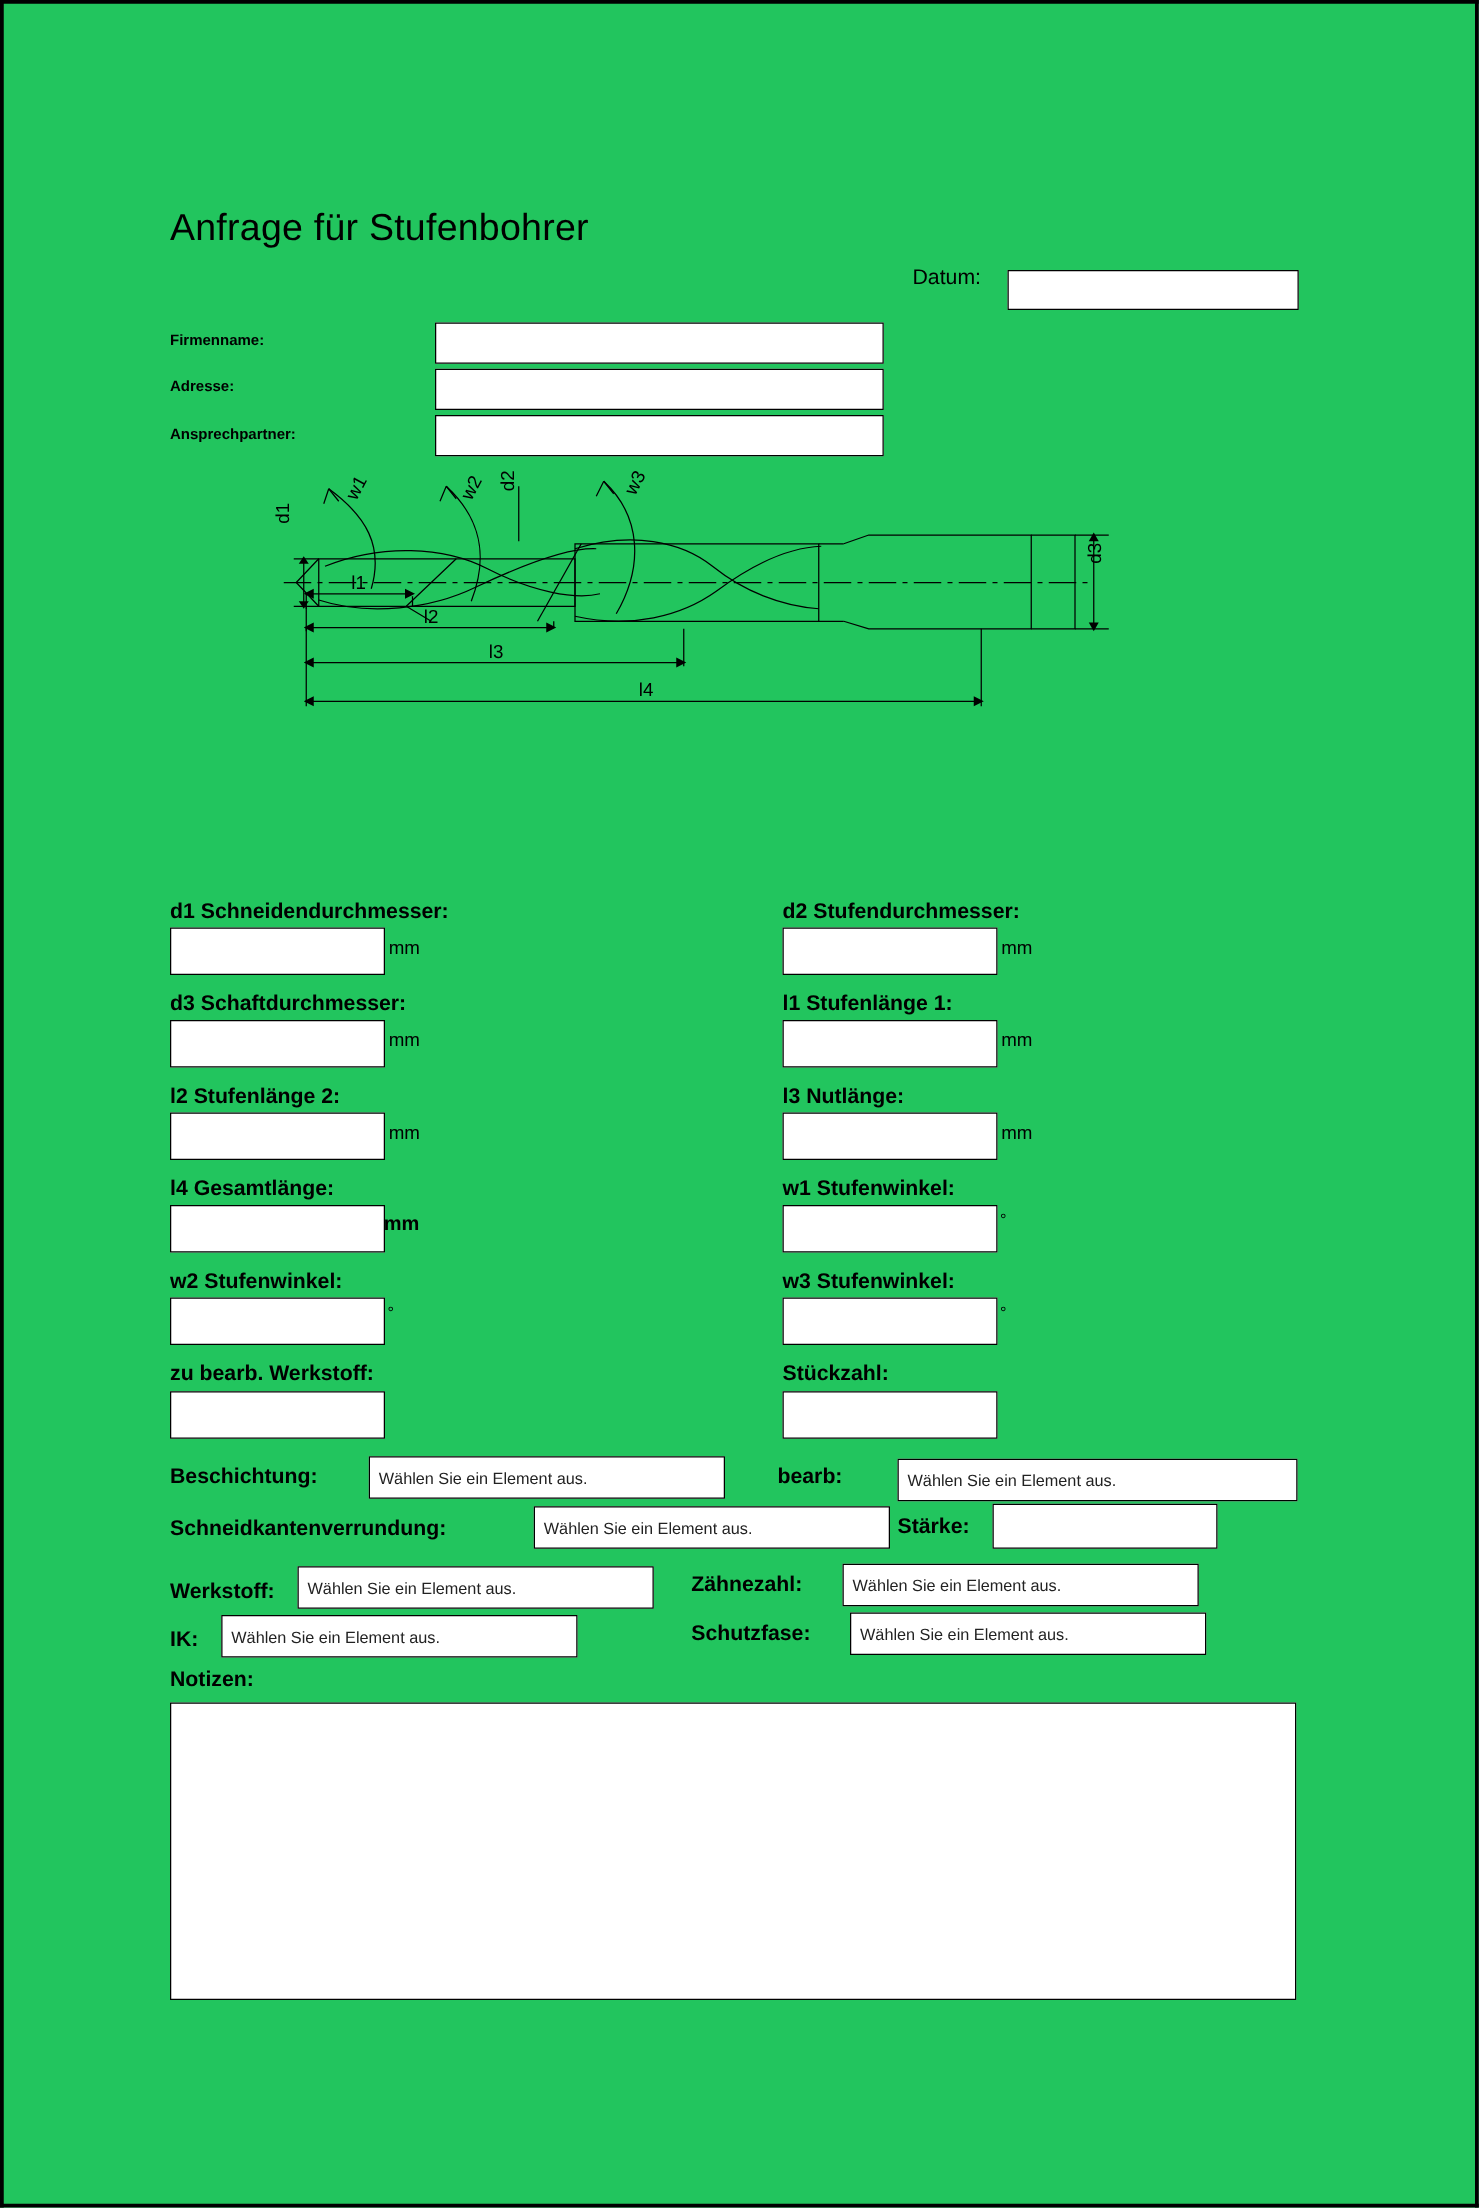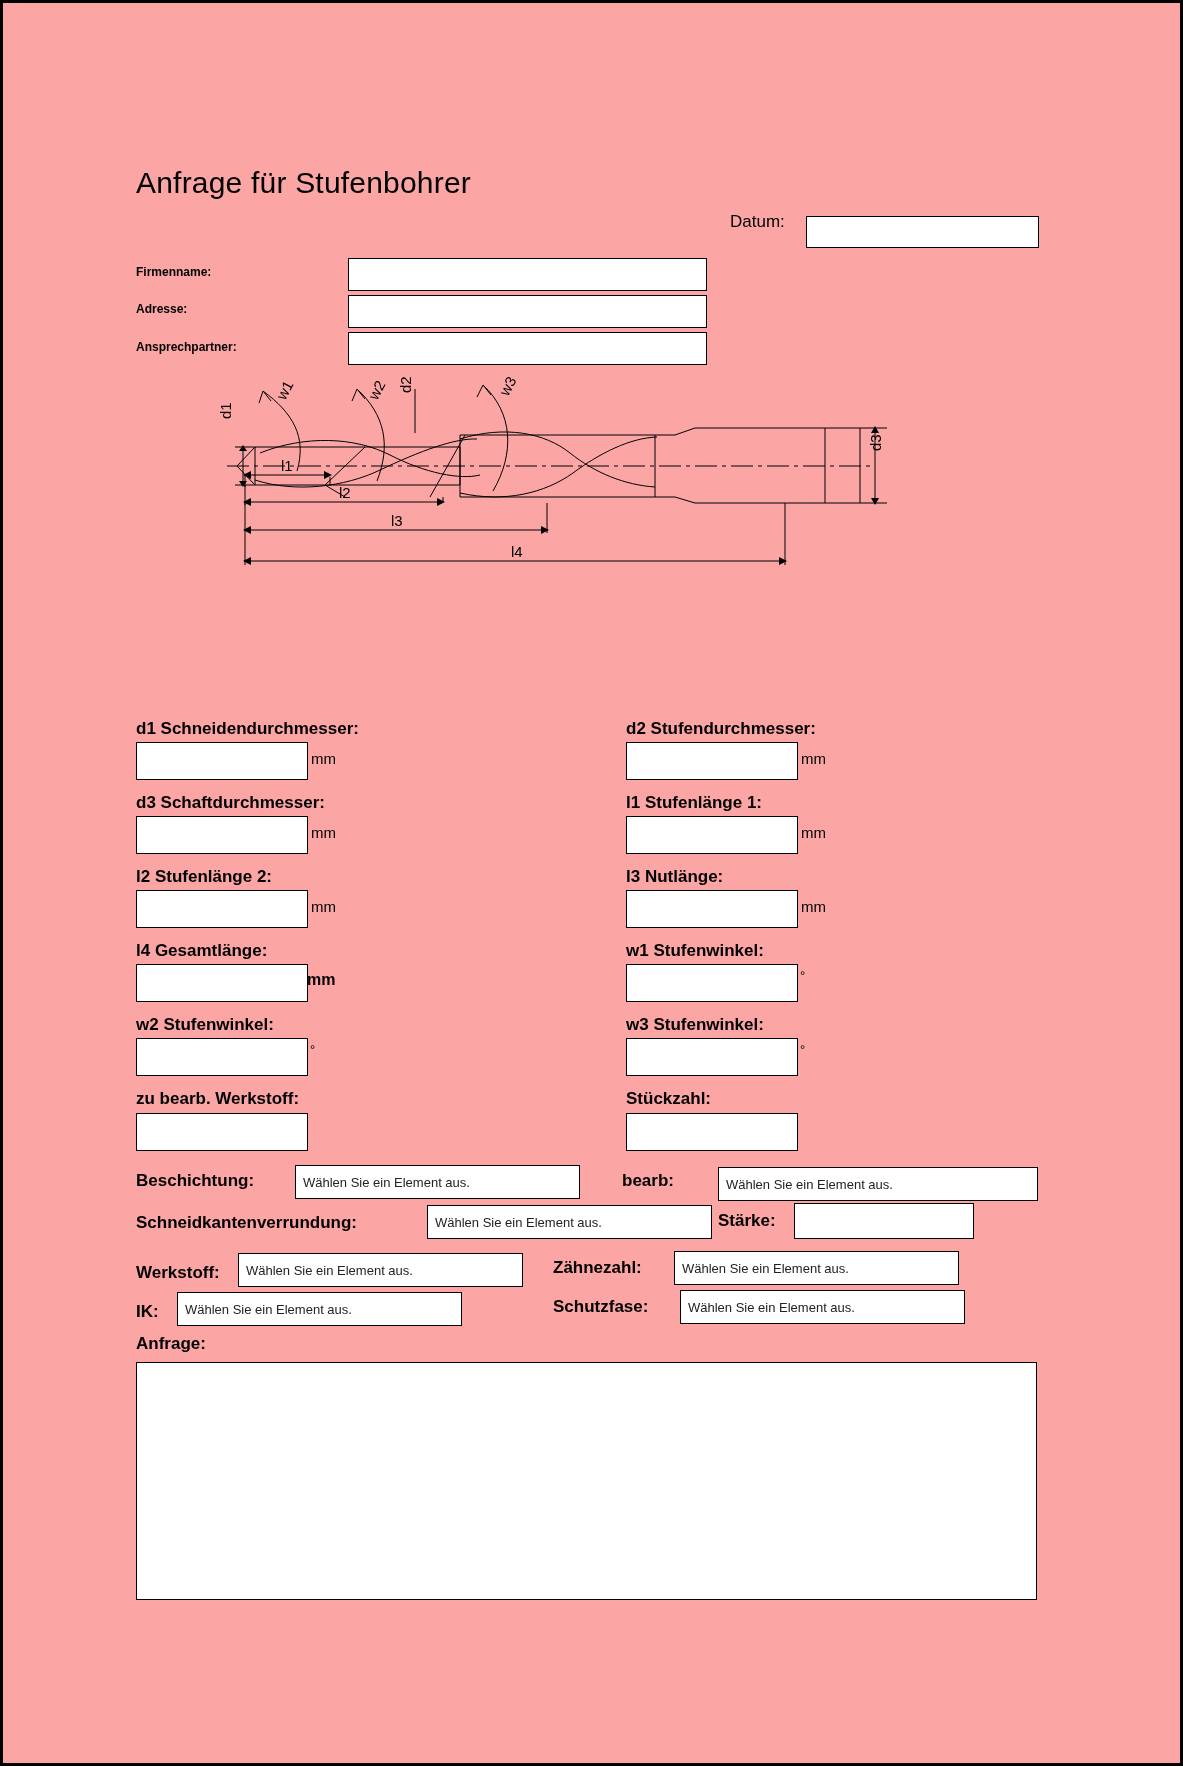--- a/index.html
+++ b/index.html
@@ -13,21 +13,21 @@
     position: relative;
     font-family: "Liberation Sans", sans-serif;
     color: #000000;
     overflow: hidden;
   }
   .page {
     position: absolute;
     left: 0; top: 0;
     width: 1183px;
     height: 1766px;
-    background: #fca5a5;
+    background: #22c55e;
   }
   .page-border-top {
     position: absolute;
     left: 0; top: 0; width: 1183px; height: 3px;
     background: #000;
   }
   .page-border-bottom {
     position: absolute;
     left: 0; top: 1763px; width: 1183px; height: 3px;
     background: #000;
@@ -350,17 +350,17 @@
 
   <div class="fieldlabel" style="left:553px; top:1258px;">Zähnezahl:</div>
   <div class="dd" style="left:674px; top:1251px; width:285px; height:34px;">Wählen Sie ein Element aus.</div>
 
   <div class="fieldlabel" style="left:136px; top:1302px;">IK:</div>
   <div class="dd" style="left:177px; top:1292px; width:285px; height:34px;">Wählen Sie ein Element aus.</div>
 
   <div class="fieldlabel" style="left:553px; top:1297px;">Schutzfase:</div>
   <div class="dd" style="left:680px; top:1290px; width:285px; height:34px;">Wählen Sie ein Element aus.</div>
 
-  <div class="fieldlabel" style="left:136px; top:1334px;">Anfrage:</div>
+  <div class="fieldlabel" style="left:136px; top:1334px;">Notizen:</div>
   <div class="notes-box" style="left:136px; top:1362px; width:901px; height:238px;">
     <textarea placeholder="" style=""></textarea>
   </div>
 </div>
 
 </body></html>

